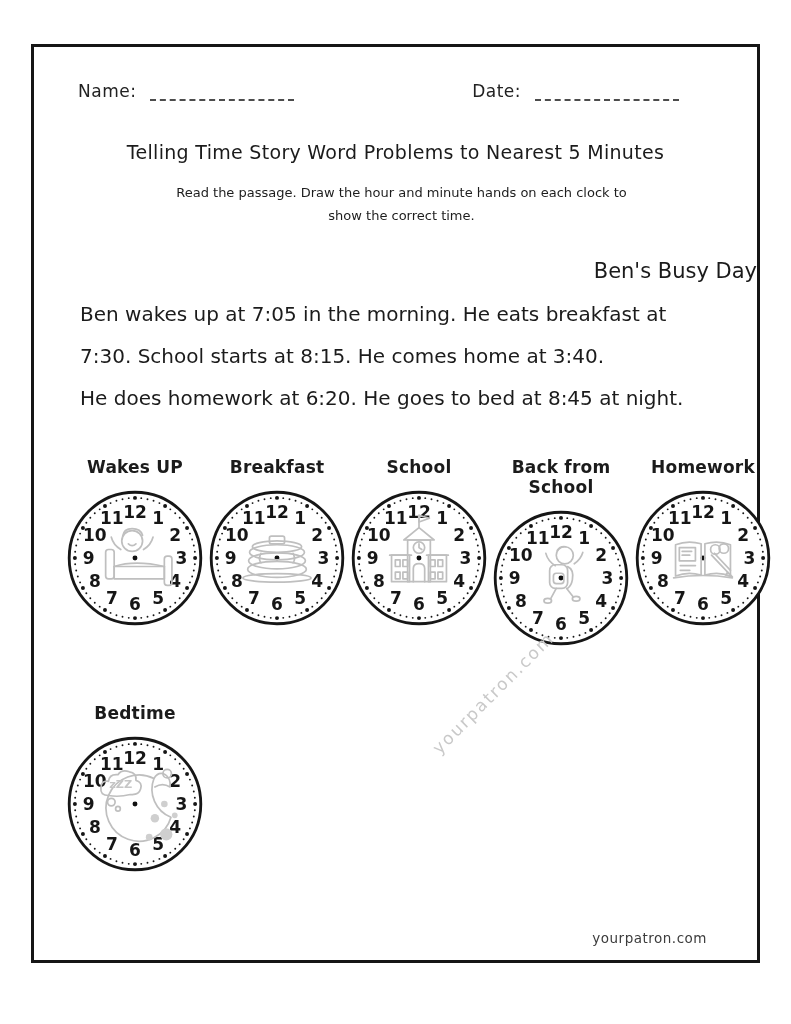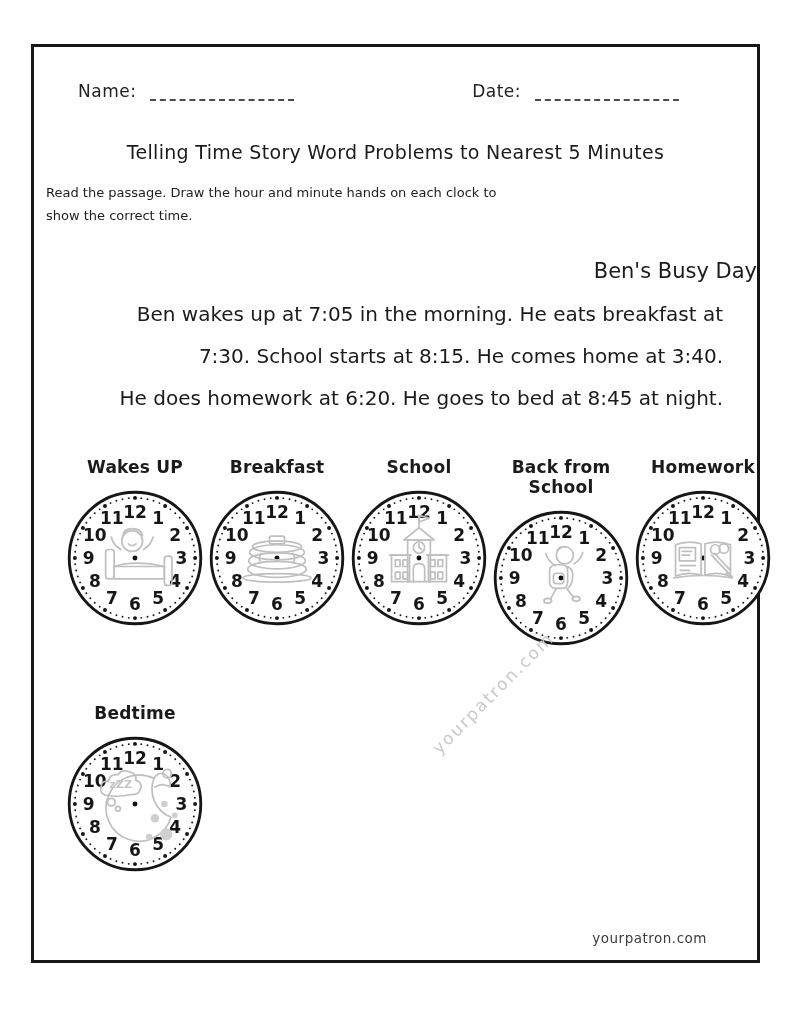--- a/index.html
+++ b/index.html
@@ -9,23 +9,23 @@
   }
   .sheet{
     position:absolute;left:31px;top:44px;width:729px;height:919px;
     border:3px solid #161616;box-sizing:border-box;background:#fff;
   }
   .hdr{display:flex;justify-content:space-between;align-items:flex-end;margin:34px 78px 0 44px;}
   .fld{display:flex;align-items:flex-end;gap:14px;}
   .fld-label{font-size:17px;letter-spacing:.5px;color:#222;}
   .fld-line{width:144px;height:10px;border-bottom:2.5px dashed #4c4c4c;}
   .title{margin-top:40px;text-align:center;font-size:19px;font-weight:normal;letter-spacing:.3px;}
-  .instr{margin-top:18px;font-size:13px;line-height:23px;color:#1d1d1d;padding-left:12px;}
+  .instr{margin-top:18px;text-align:center;font-size:13px;line-height:23px;color:#1d1d1d;padding-left:12px;}
   .story-title{margin-top:32px;text-align:right;font-size:21px;font-weight:500;}
-  .story{margin:10px 34px 0 46px;font-size:20px;line-height:42px;text-align:right;}
+  .story{margin:10px 34px 0 46px;font-size:20px;line-height:42px;}
   .grid{display:grid;grid-template-columns:repeat(5,1fr);margin:38px 24px 0 30px;row-gap:54px;}
   .cell{text-align:center;}
   .clock-label{font-size:17px;font-weight:bold;margin-bottom:10px;letter-spacing:.2px;}
   svg.clock{display:block;margin:0 auto;}
   .watermark{
     position:absolute;left:352px;top:636px;width:214px;text-align:center;
     transform:rotate(-45deg);color:#c9c9c9;font-size:17px;letter-spacing:2px;pointer-events:none;
   }
   .footer{position:absolute;right:50px;bottom:14px;font-size:13.5px;color:#3c3c3c;letter-spacing:.5px;}
 </style>

